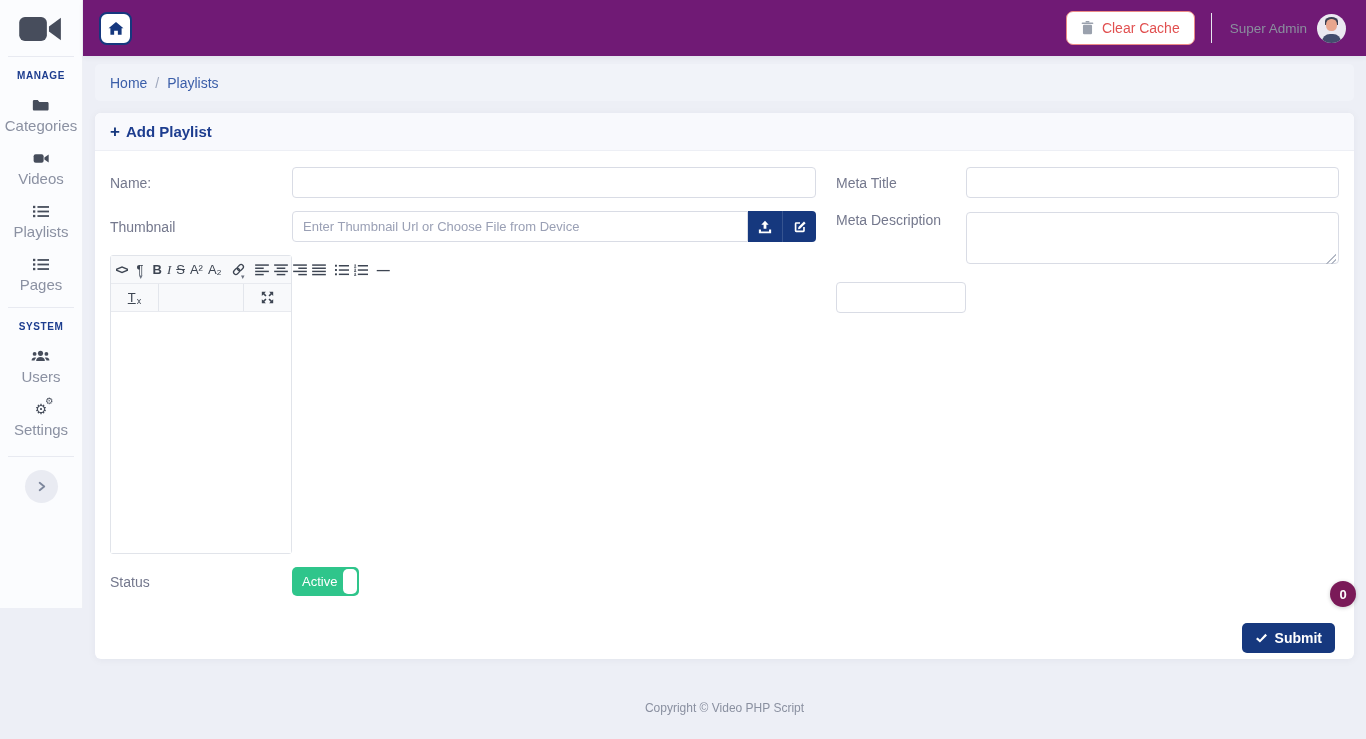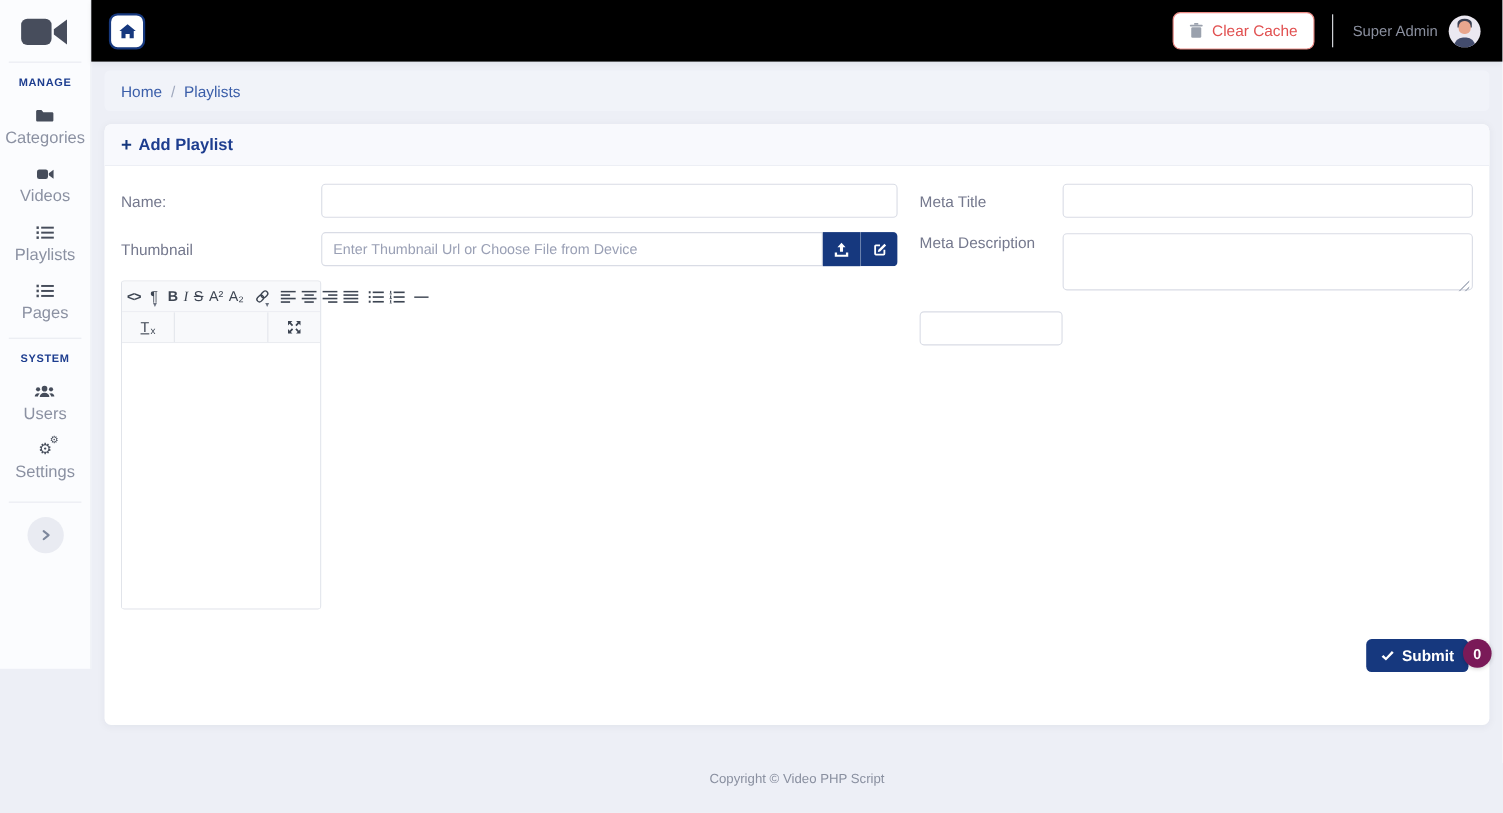--- a/index.html
+++ b/index.html
@@ -18,21 +18,21 @@
   .sb-item .sb-icon { color:#464d5b; height:16px; display:flex; align-items:center; }
   .sb-item .sb-label { margin-top:4px; font-size:15px; color:#8b91a2; }
   .sb-divider.d2 { margin-top:14px; }
   .sb-divider.d3 { margin-top:18px; }
   .collapse-btn { margin-top:13px; width:33px; height:33px; border-radius:50%; background:#e9ebf2; border:none; display:flex; align-items:center; justify-content:center; color:#7d879c; cursor:pointer; }
   .gear-glyph { font-family:"DejaVu Sans",sans-serif; font-size:14px; line-height:1; color:#464d5b; position:relative; }
   .gear-glyph .gear-small { position:absolute; font-size:9px; top:-4px; right:-6px; }
 
   
   .main { flex:1; display:flex; flex-direction:column; }
-  .topbar { height:56px; background:#000000; display:flex; align-items:center; padding:0 20px 0 16px; box-shadow:0 2px 5px rgba(21,34,66,.05); position:relative; z-index:2; }
+  .topbar { height:56px; background:#701a75; display:flex; align-items:center; padding:0 20px 0 16px; box-shadow:0 2px 5px rgba(21,34,66,.05); position:relative; z-index:2; }
   .home-btn { width:33px; height:33px; border:2px solid #16387e; border-radius:8px; background:#fff; color:#16387e; display:flex; align-items:center; justify-content:center; cursor:pointer; }
   .topbar-right { margin-left:auto; display:flex; align-items:center; }
   .clear-cache-btn { display:flex; align-items:center; gap:8px; border:1px solid #ec8b86; color:#e15050; background:#fff; border-radius:7px; padding:0 14px; height:34px; font-size:14px; font-family:inherit; cursor:pointer; }
   .clear-cache-btn .trash { color:#9aa1ad; display:flex; }
   .v-divider { width:1px; height:30px; background:#e6e8ee; margin:0 18px 0 16px; }
   .user-name { font-size:13.5px; color:#8a8f9e; margin-right:10px; }
   .avatar { width:29px; height:29px; border-radius:50%; background:#ebe8f1; position:relative; overflow:hidden; cursor:pointer; }
   .av-head { position:absolute; top:5px; left:9px; width:11px; height:12px; border-radius:45%; background:#e8a68e; }
   .av-hair { position:absolute; top:3px; left:8px; width:13px; height:8px; border-radius:50% 50% 0 0; background:#3a3f52; }
   .av-body { position:absolute; bottom:-1px; left:5px; width:19px; height:10px; border-radius:8px 8px 0 0; background:#434c6d; }
@@ -395,20 +395,29 @@
                           <path d="M15 15h-5l1.8-1.8-2.6-2.6 1.4-1.4 2.6 2.6L15 10z"></path>
                         </svg>
                     </span>
                   </button>
                 </div>
 
                 <div class="editor-body"></div>
               </div>
             </div>
 
+            <div class="frow status-row">
+              <label class="flabel">Status</label>
+              <div>
+                <button class="toggle">
+                  <span>Active</span>
+                  <span class="knob"></span>
+                </button>
+              </div>
+            </div>
           </div>
 
           <div>
 
             <div class="frow-r">
               <label class="flabel">Meta Title</label>
               <input class="txt" type="text" style="">
             </div>
 
             <div class="frow-r top">

